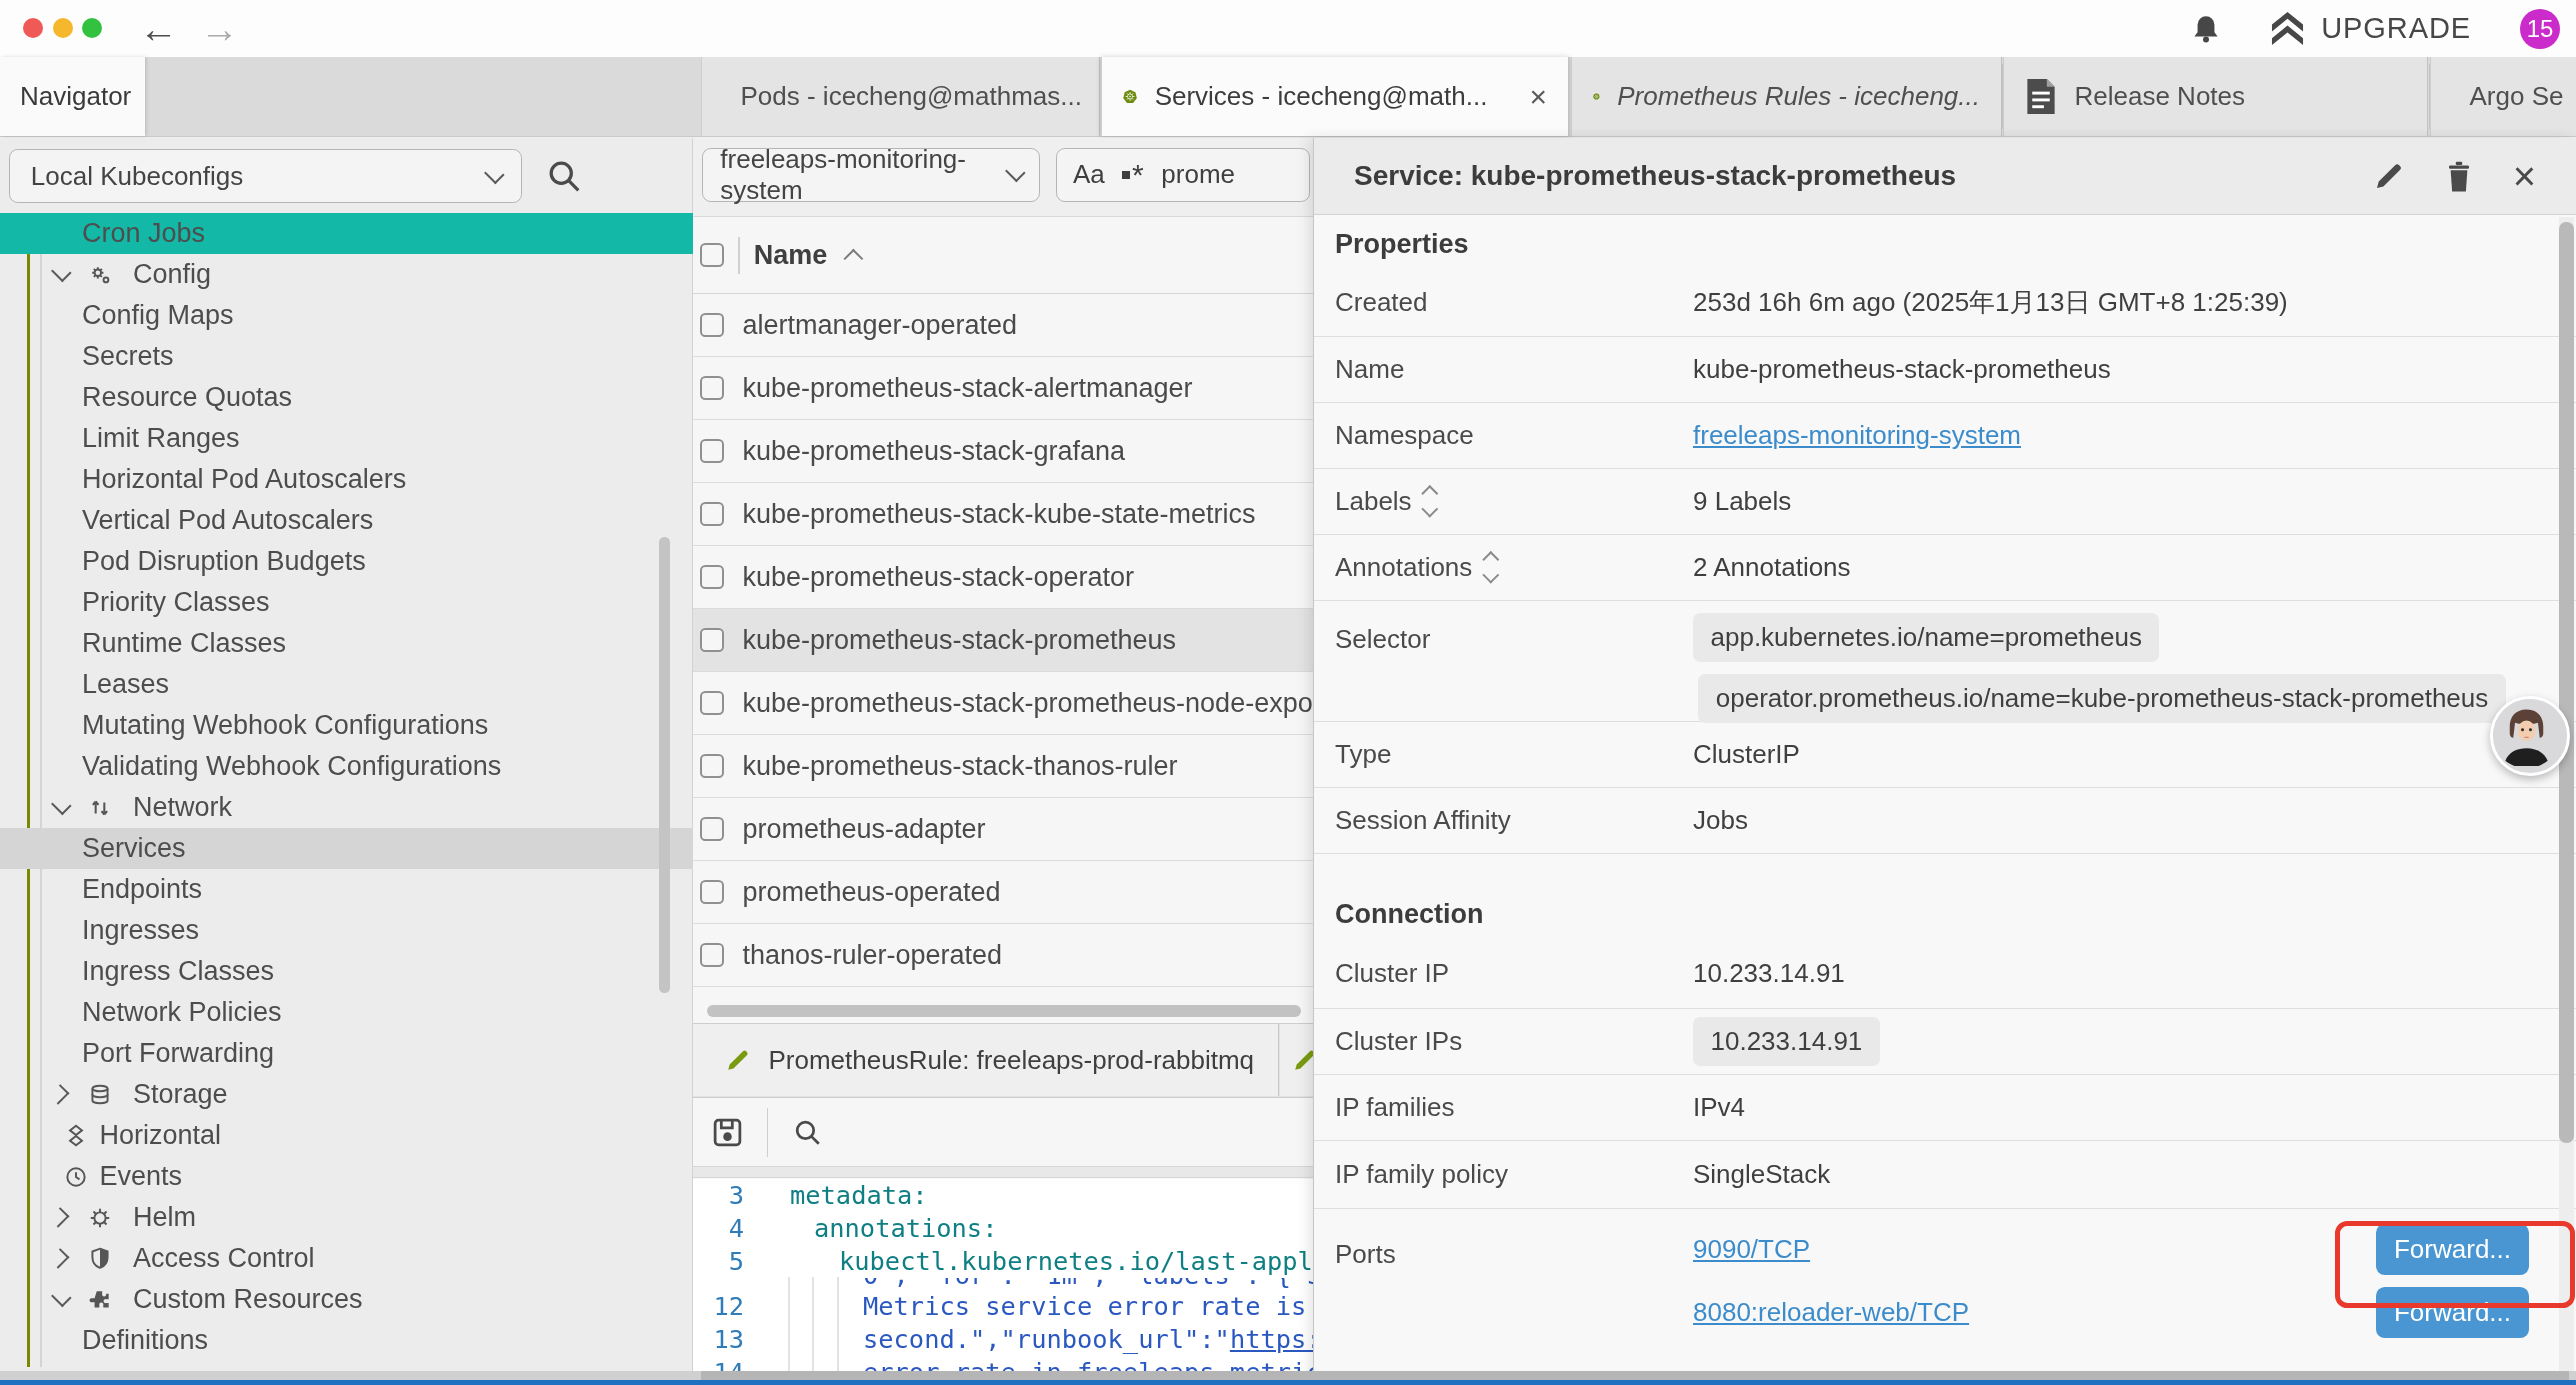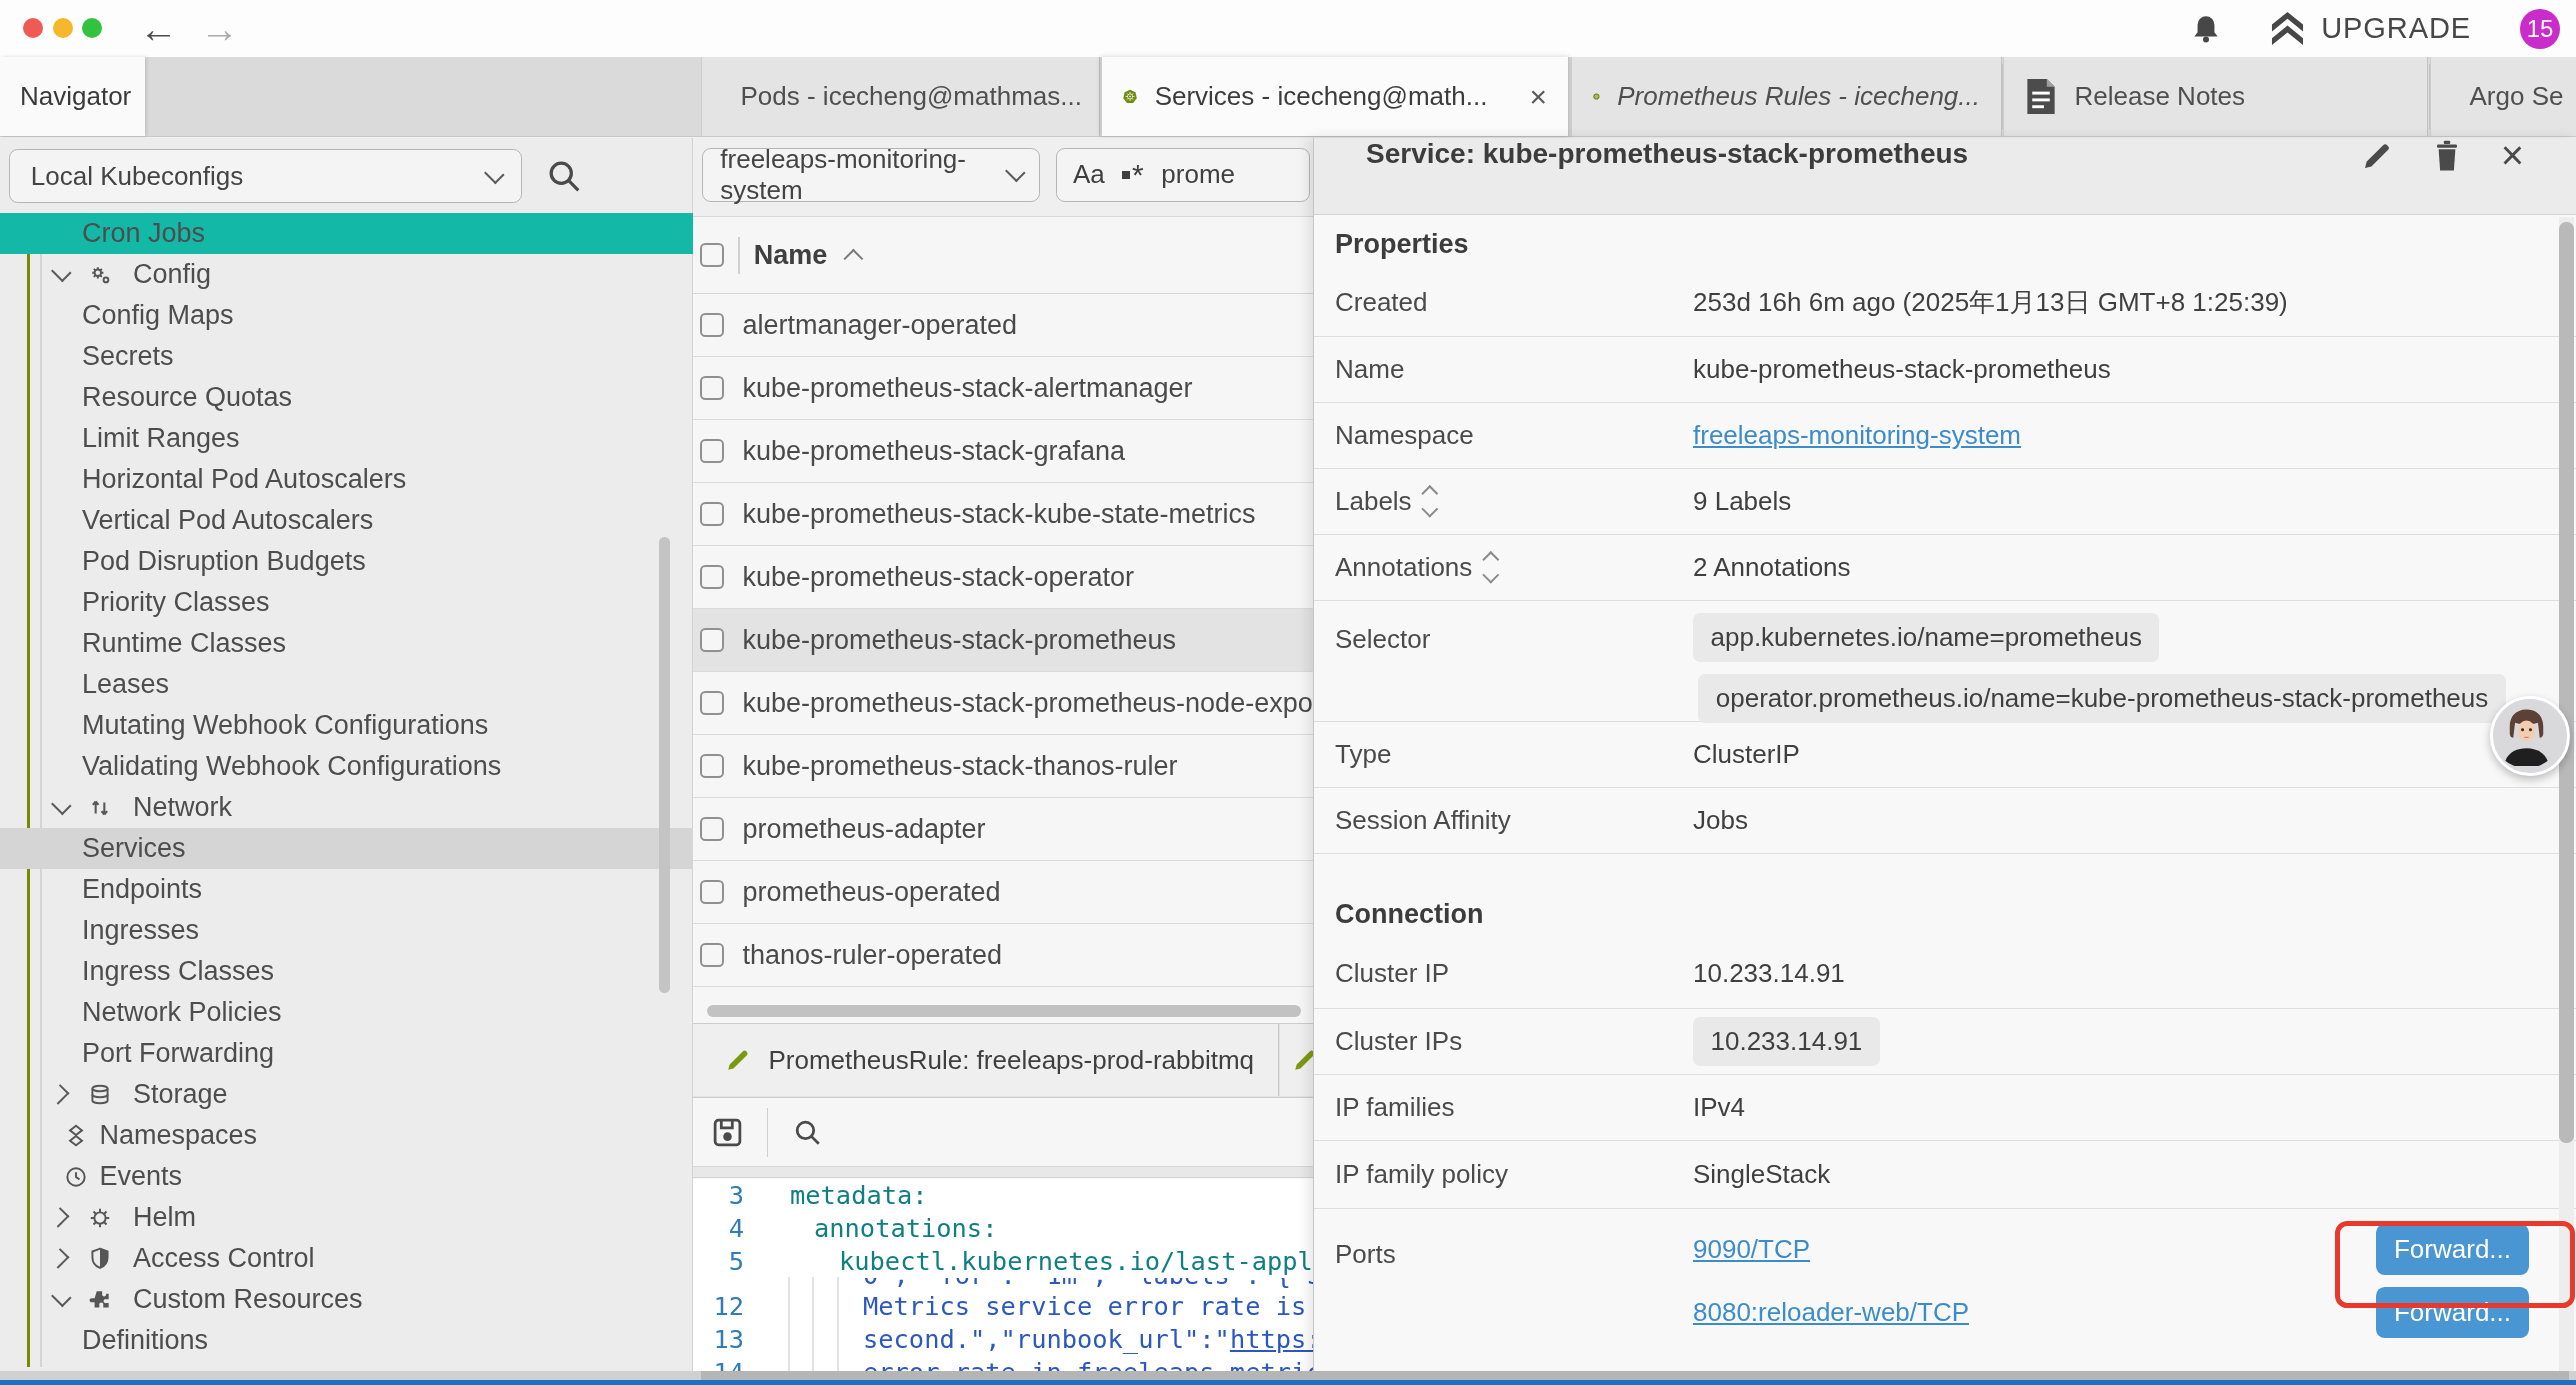--- a/index.html
+++ b/index.html
@@ -86,21 +86,21 @@
   .lnum{flex:0 0 51px;text-align:right;padding-right:16px;color:#2f7cb8;}
   .ltext{white-space:pre;}
   .ltext.key{color:#0f7f83;} .ltext.str{color:#2a58c0;}
   .i1{margin-left:30px;} .i2{margin-left:54px;} .i3{margin-left:79px;} .i4{margin-left:103px;}
   .elink{text-decoration:underline;color:#2a58c0;}
   .eguide{position:absolute;top:98px;bottom:0;width:1.8px;background:#e2e2e2;}
   
   .panel{position:absolute;left:1313px;top:138px;width:1263px;height:1248px;background:#f8f8f8;
          border-left:1.8px solid #c6c6c6;box-sizing:border-box;box-shadow:-5.3px 0 12.3px rgba(0,0,0,.10);}
   .phead{position:absolute;left:0;top:0;width:100%;height:77px;background:#ebebeb;border-bottom:1.8px solid #d2d2d2;
-         display:flex;align-items:flex-start;box-sizing:border-box;padding:0 52px;}
+         display:flex;align-items:center;box-sizing:border-box;padding:0 40px;}
   .ptitle{font-size:28px;font-weight:bold;color:#3c3c3c;}
   .picons{margin-left:auto;display:flex;align-items:center;gap:39px;}
   .pclose{font-size:40px;color:#4a4a4a;line-height:35px;}
   .pbody{position:absolute;left:0;top:77px;width:100%;bottom:0;overflow:hidden;}
   .sechead{height:54px;display:flex;align-items:flex-end;padding:0 0 8.8px 21px;box-sizing:border-box;
            font-size:27px;font-weight:bold;color:#3c3c3c;}
   .prow{display:flex;align-items:center;border-bottom:1.8px solid #dedede;box-sizing:border-box;padding-left:21px;}
   .prow.noborder{border-bottom:none;}
   .plabel{flex:0 0 358px;font-size:26px;color:#4a4a4a;display:flex;align-items:center;gap:12.3px;}
   .pval{font-size:26px;color:#3f3f3f;}
@@ -323,21 +323,21 @@
         <span>Storage</span>
       </div>
 
       <div class="trow leafi">
         <svg class="gicon" width="26" height="26" viewBox="0 0 24 24">
             <g stroke="#565656" stroke-width="1.8" fill="none">
               <path d="M12 2.5l5.5 4.3L12 11 6.5 6.8z"></path>
               <path d="M12 12l5.5 4.3L12 20.5l-5.5-4.2z"></path>
             </g>
           </svg>
-        <span>Namespaces</span>
+        <span>Horizontal</span>
       </div>
 
       <div class="trow leafi">
         <svg class="gicon" width="26" height="26" viewBox="0 0 24 24">
             <g stroke="#565656" stroke-width="1.8" fill="none">
               <circle cx="12" cy="12" r="8"></circle>
               <path d="M12 7.5V12l3.2 2.2"></path>
             </g>
           </svg>
         <span>Events</span>

